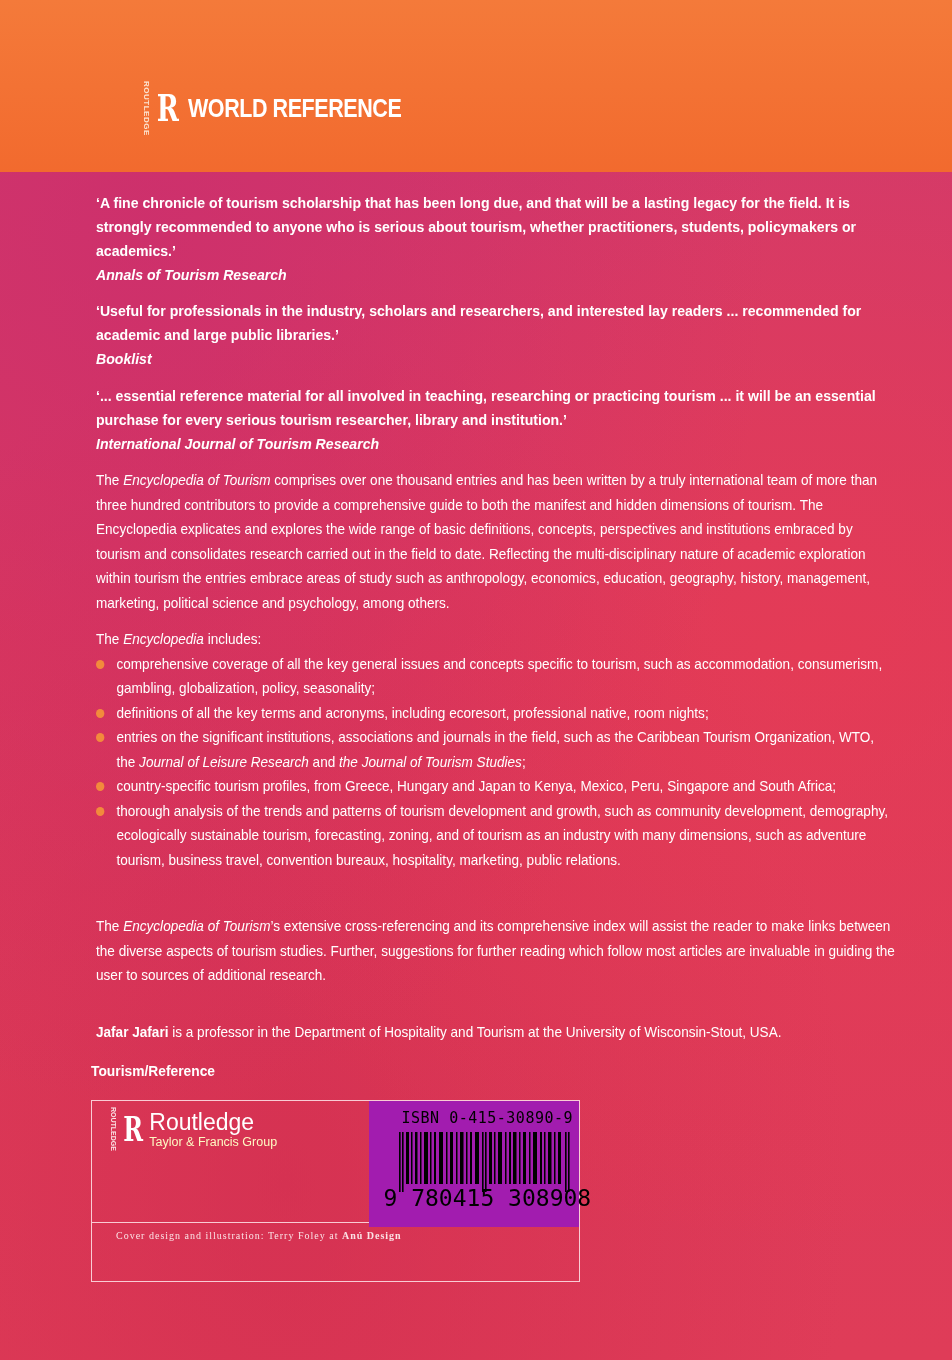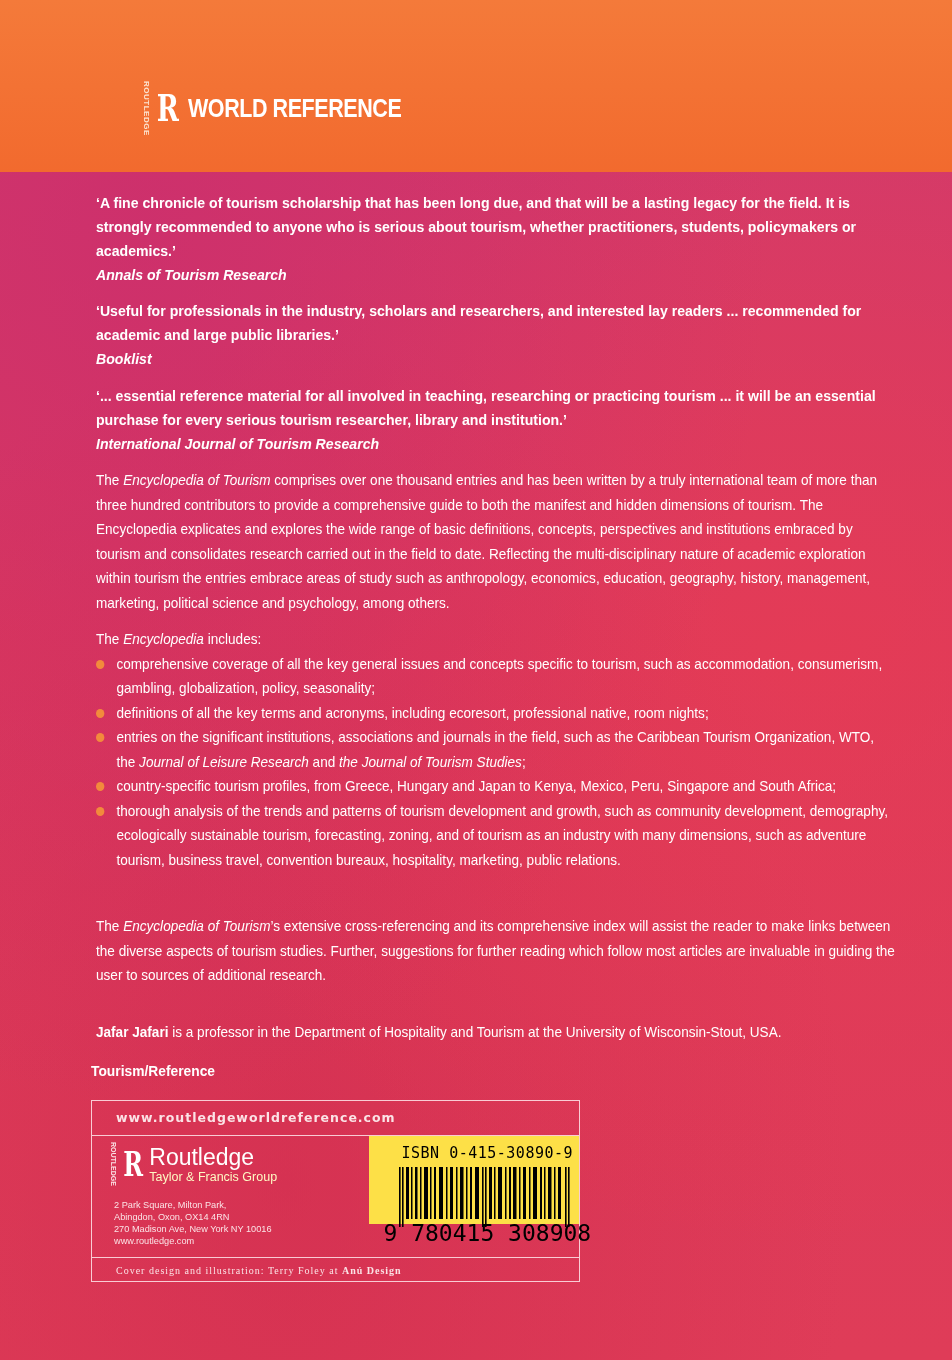--- a/index.html
+++ b/index.html
@@ -78,21 +78,21 @@
     font-family: "DejaVu Serif", serif; font-size: 34px; font-weight: bold; color: #fff;
     transform: scaleX(0.7); margin: 0 2px;
   }
   .pub-name { font-size: 23px; line-height: 26px; color: #fff; }
   .pub-sub { font-size: 12.5px; line-height: 14px; color: #fef9c3; }
   .pub-addr {
     position: absolute; left: 22px; top: 63px; font-size: 9.2px; line-height: 12px;
     color: #fbe3e6;
   }
   .barcode-box {
-    width: 213px; height: 88px; background: #fde047; color: #000;
+    width: 213px; height: 126px; background: #a21caf; color: #000;
     position: relative; margin-left: 7px;
   }
   .isbn {
     position: absolute; left: 32px; top: 8px;
     font-family: "DejaVu Sans Mono", monospace; font-size: 15px; letter-spacing: 0.5px; color: #000;
   }
   .bars {
     position: absolute; left: 30px; top: 31px; width: 172px; height: 60px;
   }
   .ean {
@@ -153,36 +153,29 @@
   <span>The </span><i>Encyclopedia of Tourism</i><span>’s extensive cross-referencing and its comprehensive index will assist the reader to make links between the diverse aspects of tourism studies. Further, suggestions for further reading which follow most articles are invaluable in guiding the user to sources of additional research.</span>
 </div>
 
 <div class="content body-text author" style="top:1020px;">
   <b>Jafar Jafari</b><span> is a professor in the Department of Hospitality and Tourism at the University of Wisconsin-Stout, USA.</span>
 </div>
 
 <div class="content category" style="top:1062px; left:91px;">Tourism/Reference</div>
 
 <div class="footer-box">
-  <div class="footer-url">www.routledgeworldreference.com</div>
   <div class="footer-mid">
     <div class="publisher">
       <div class="pub-logo">
         <span class="vert">ROUTLEDGE</span>
         <span class="rglyph">R</span>
         <div>
           <div class="pub-name">Routledge</div>
           <div class="pub-sub">Taylor &amp; Francis Group</div>
         </div>
-      </div>
-      <div class="pub-addr">
-        <div>2 Park Square, Milton Park,</div>
-        <div>Abingdon, Oxon, OX14 4RN</div>
-        <div>270 Madison Ave, New York NY 10016</div>
-        <div>www.routledge.com</div>
       </div>
     </div>
     <div class="barcode-box">
       <div class="isbn">ISBN 0-415-30890-9</div>
       <svg class="bars" viewBox="0 0 172 60" preserveAspectRatio="none">
         <g fill="#000">
           <rect x="0" y="0" width="1.6" height="60"></rect>
             <rect x="3" y="0" width="1.6" height="60"></rect>
           <rect x="7" y="0" width="3" height="52"></rect>
             <rect x="12" y="0" width="1.5" height="52"></rect>

